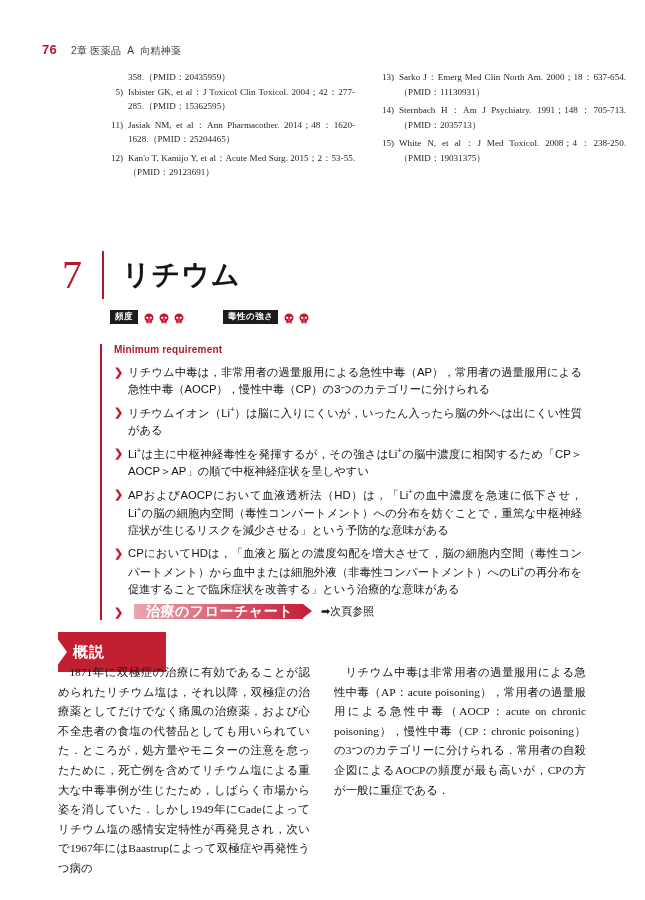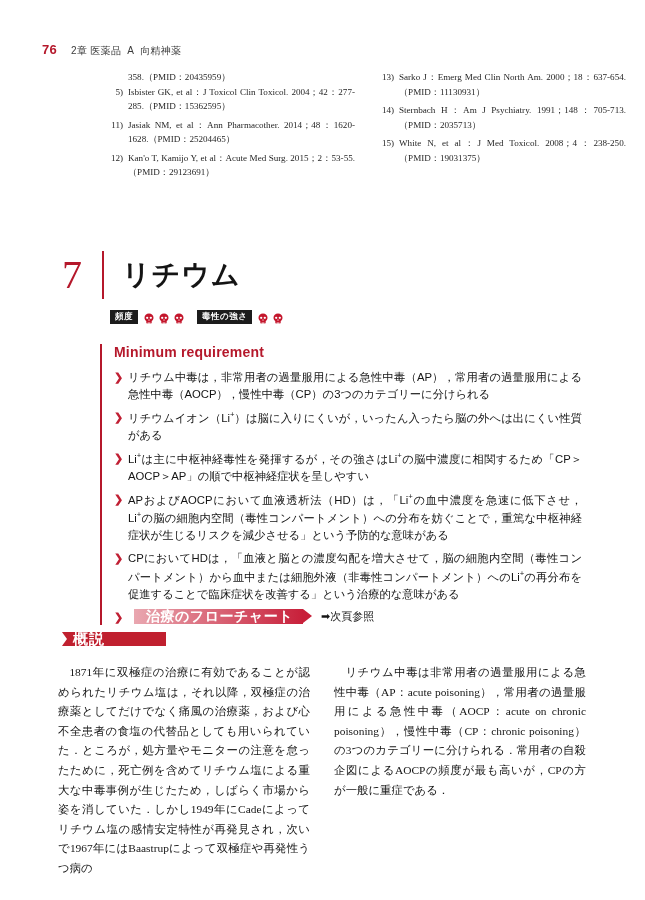--- a/index.html
+++ b/index.html
@@ -101,21 +101,21 @@
     letter-spacing: 1px;
   }
 
   
   .badges {
     position: absolute;
     top: 310px;
     left: 110px;
     display: flex;
     align-items: center;
-    gap: 12px;
+    gap: 38px;
   }
   .badge-group {
     display: flex;
     align-items: center;
     gap: 5px;
   }
   .badge-label {
     background: #1c1c1c;
     color: #ffffff;
     font-family: "Liberation Sans", sans-serif;
@@ -135,21 +135,21 @@
     left: 100px;
     width: 482px;
     border-left: 2.5px solid #b5182b;
     padding-left: 12px;
     box-sizing: border-box;
   }
   .mr-title {
     color: #b5182b;
     font-family: "Liberation Sans", sans-serif;
     font-weight: bold;
-    font-size: 14px;
+    font-size: 10px;
     margin-bottom: 9px;
     letter-spacing: 0.2px;
   }
   .mr-item {
     display: flex;
     align-items: flex-start;
     margin-bottom: 6px;
     font-family: "Liberation Sans", sans-serif;
     font-size: 11.3px;
     line-height: 1.52;
@@ -203,21 +203,21 @@
     font-size: 11px;
     color: #141414;
   }
 
   
   .sec-banner {
     position: absolute;
     top: 632px;
     left: 58px;
     width: 108px;
-    height: 14px;
+    height: 40px;
     background: #c0202f;
     display: flex;
     align-items: center;
   }
   .sec-banner-notch {
     width: 9px;
     height: 25px;
     background: #ffffff;
     clip-path: polygon(0 0, 0 100%, 100% 50%);
     flex: 0 0 9px;

